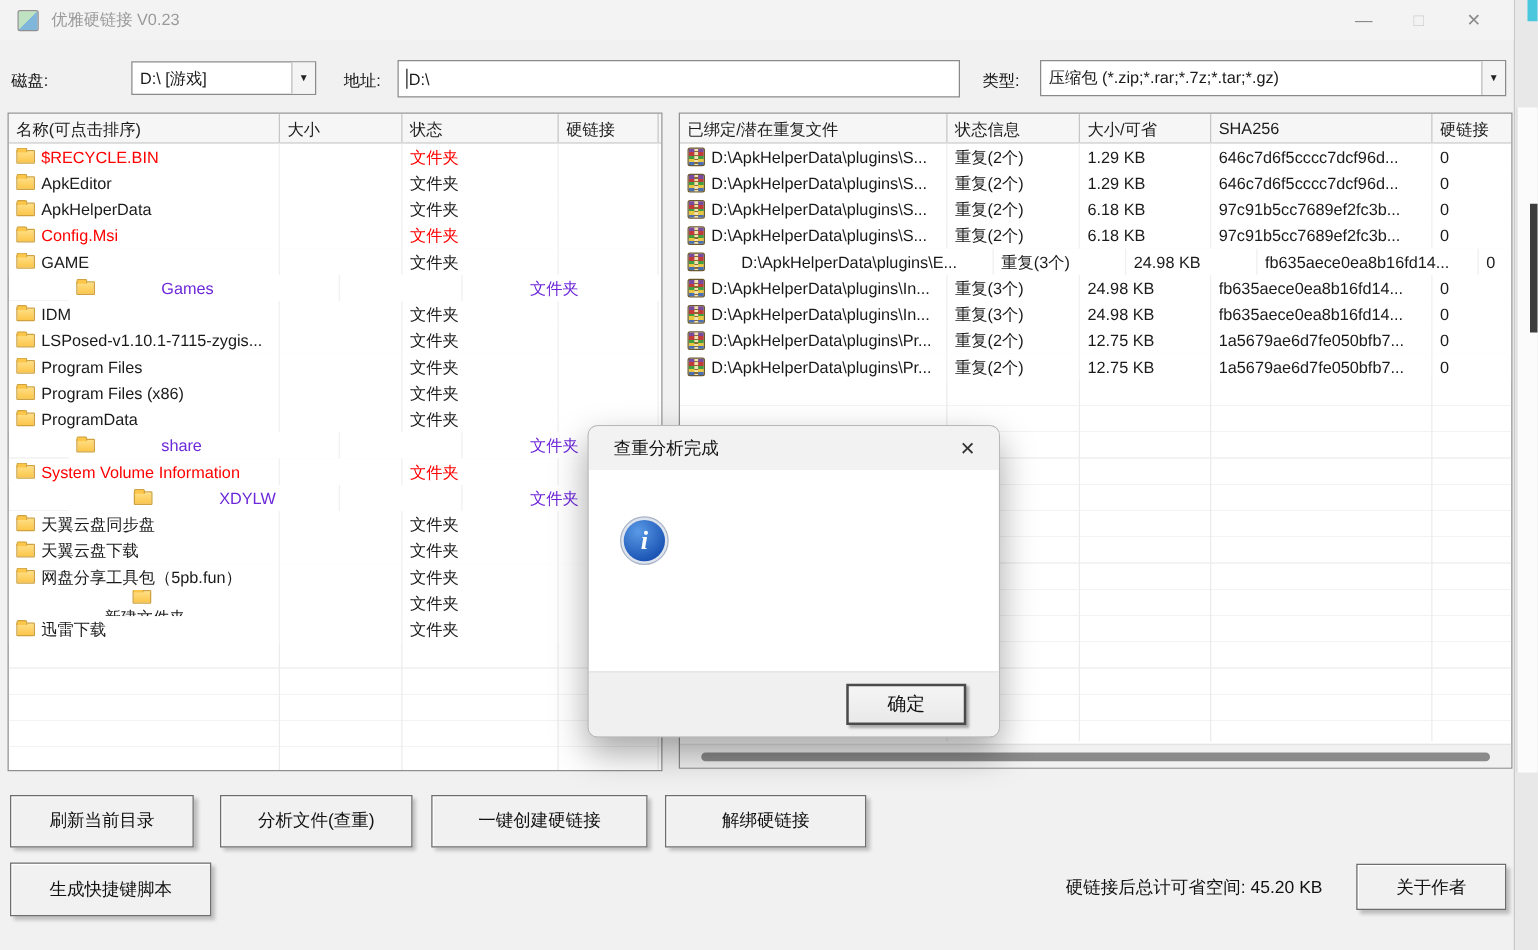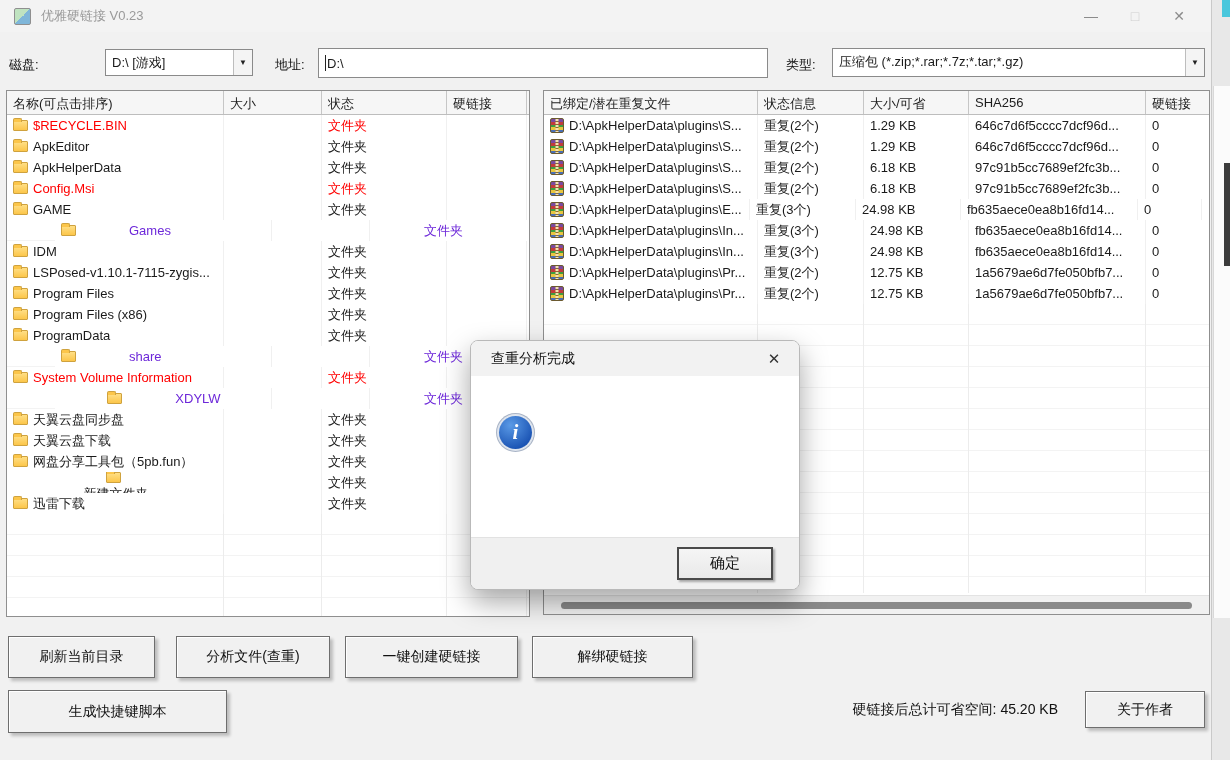--- a/index.html
+++ b/index.html
@@ -360,21 +360,21 @@
           <div class="td name-cell" style="width: 214px;">
             <span class="rar-icon"></span>
             <span class="td-text">D:\ApkHelperData\plugins\S...</span>
           </div>
           <div class="td" style="width: 106px;">重复(2个)</div>
           <div class="td" style="width: 105px;">6.18 KB</div>
           <div class="td" style="width: 177px;">97c91b5cc7689ef2fc3b...</div>
           <div class="td" style="width: 64px;">0</div>
         </div>
         <div class="tr">
-          <div class="td name-cell" style="width: 206px;">
+          <div class="td name-cell" style="width: 251px; gap: 24px;">
             <span class="rar-icon"></span>
             <span class="td-text">D:\ApkHelperData\plugins\E...</span>
           </div>
           <div class="td" style="width: 106px;">重复(3个)</div>
           <div class="td" style="width: 105px;">24.98 KB</div>
           <div class="td" style="width: 177px;">fb635aece0ea8b16fd14...</div>
           <div class="td" style="width: 64px;">0</div>
         </div>
         <div class="tr">
           <div class="td name-cell" style="width: 214px;">
@@ -419,21 +419,21 @@
       </div>
     <div class="hscroll">
       <div class="hthumb"></div>
     </div>
   </div>
 
   <button class="btn" style="left:8px;  top:636px; width:147px; height:42px;">刷新当前目录</button>
   <button class="btn" style="left:176px; top:636px; width:154px; height:42px;">分析文件(查重)</button>
   <button class="btn" style="left:345px; top:636px; width:173px; height:42px;">一键创建硬链接</button>
   <button class="btn" style="left:532px; top:636px; width:161px; height:42px;">解绑硬链接</button>
-  <button class="btn" style="left:8px;  top:690px; width:219px; height:43px;">生成快捷键脚本</button>
+  <button class="btn" style="left:8px;  top:690px; width:161px; height:43px;">生成快捷键脚本</button>
   <button class="btn" style="left:1085px; top:691px; width:120px; height:37px;">关于作者</button>
 
   <div class="status-text">硬链接后总计可省空间: 45.20 KB</div>
 
   <div class="dialog">
     <div class="dlg-titlebar">
       <span class="dlg-title">查重分析完成</span>
       <span class="dlg-close">✕</span>
     </div>
     <div class="dlg-body">

